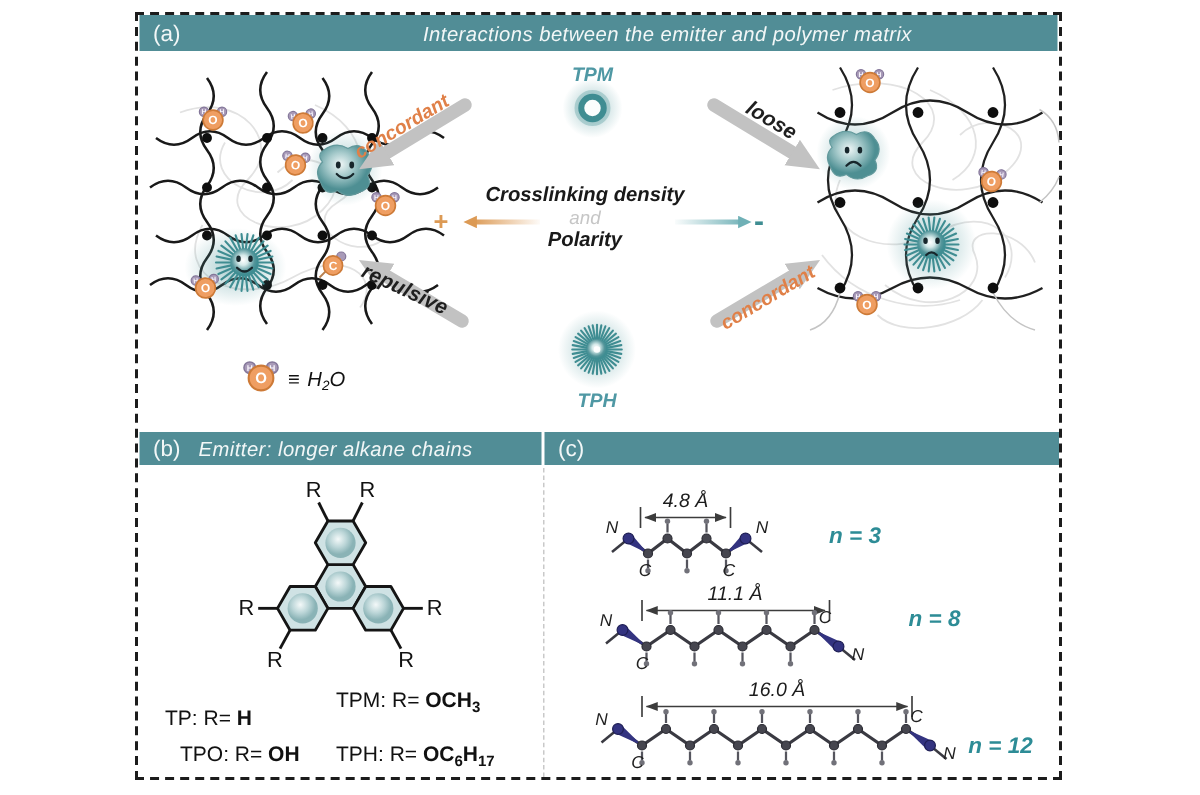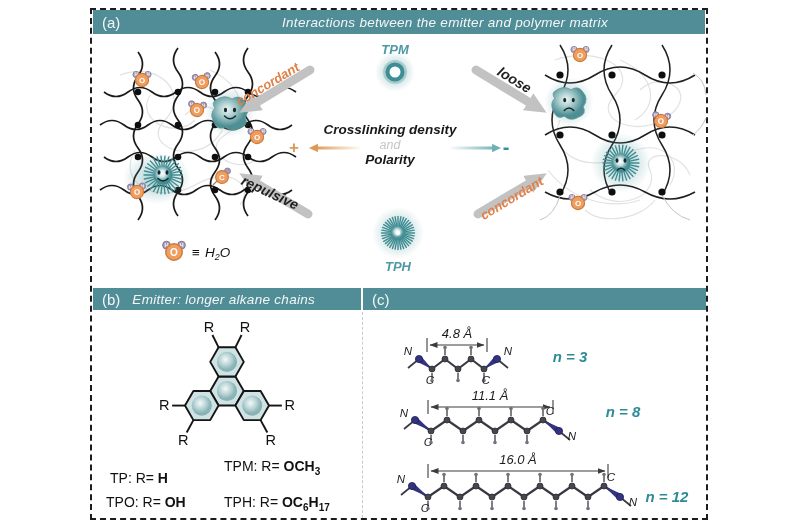--- a/index.html
+++ b/index.html
@@ -414,21 +414,21 @@
     <text class="r-lbl" x="-39" y="48">R</text>
     <text class="r-lbl" x="56" y="17">R</text>
     <text class="r-lbl" x="39" y="48">R</text>
   </g>
 </svg>
 
 <div class="cmp" style="left:110px;top:470px">
   <span>TP: R= </span><b>H</b></div>
 <div class="cmp" style="left:224px;top:458px">
   <span>TPM: R= </span><b>OCH</b><sub>3</sub></div>
-<div class="cmp" style="left:106px;top:494px">
+<div class="cmp" style="left:120px;top:494px">
   <span>TPO: R= </span><b>OH</b></div>
 <div class="cmp" style="left:224px;top:494px">
   <span>TPH: R= </span><b>OC</b><sub>6</sub><b>H</b><sub>17</sub></div>
 
 <svg id="svg-c" viewBox="363 312 345 206">
   <defs>
     <marker id="dimA" markerWidth="9" markerHeight="7" refX="7.5" refY="3" orient="auto-start-reverse" markerUnits="userSpaceOnUse">
       <path d="M0,0 L8,3 L0,6 Z" fill="#3c3c3c"></path>
     </marker>
   </defs>

